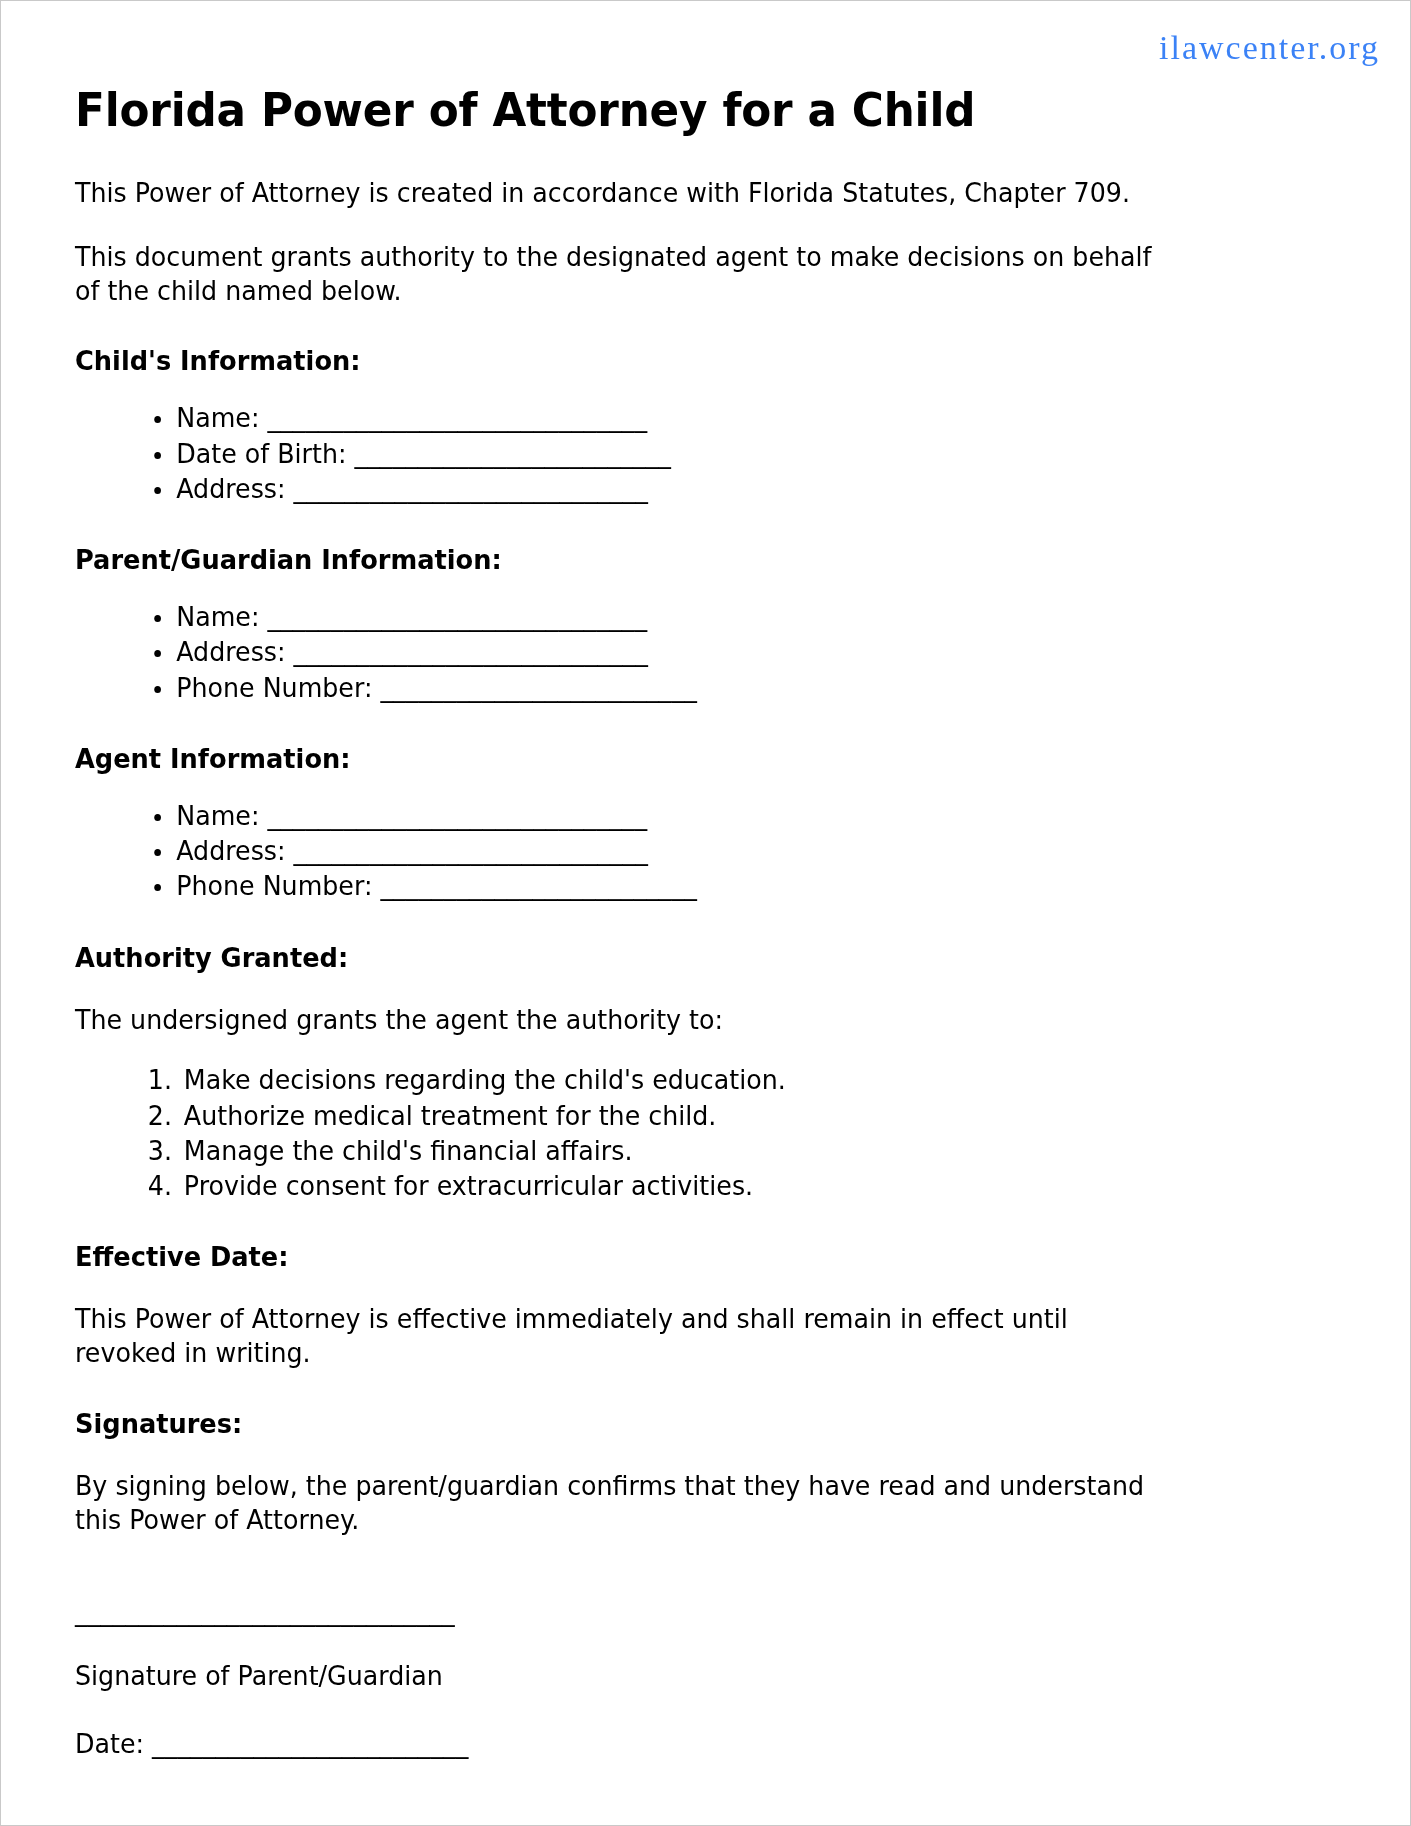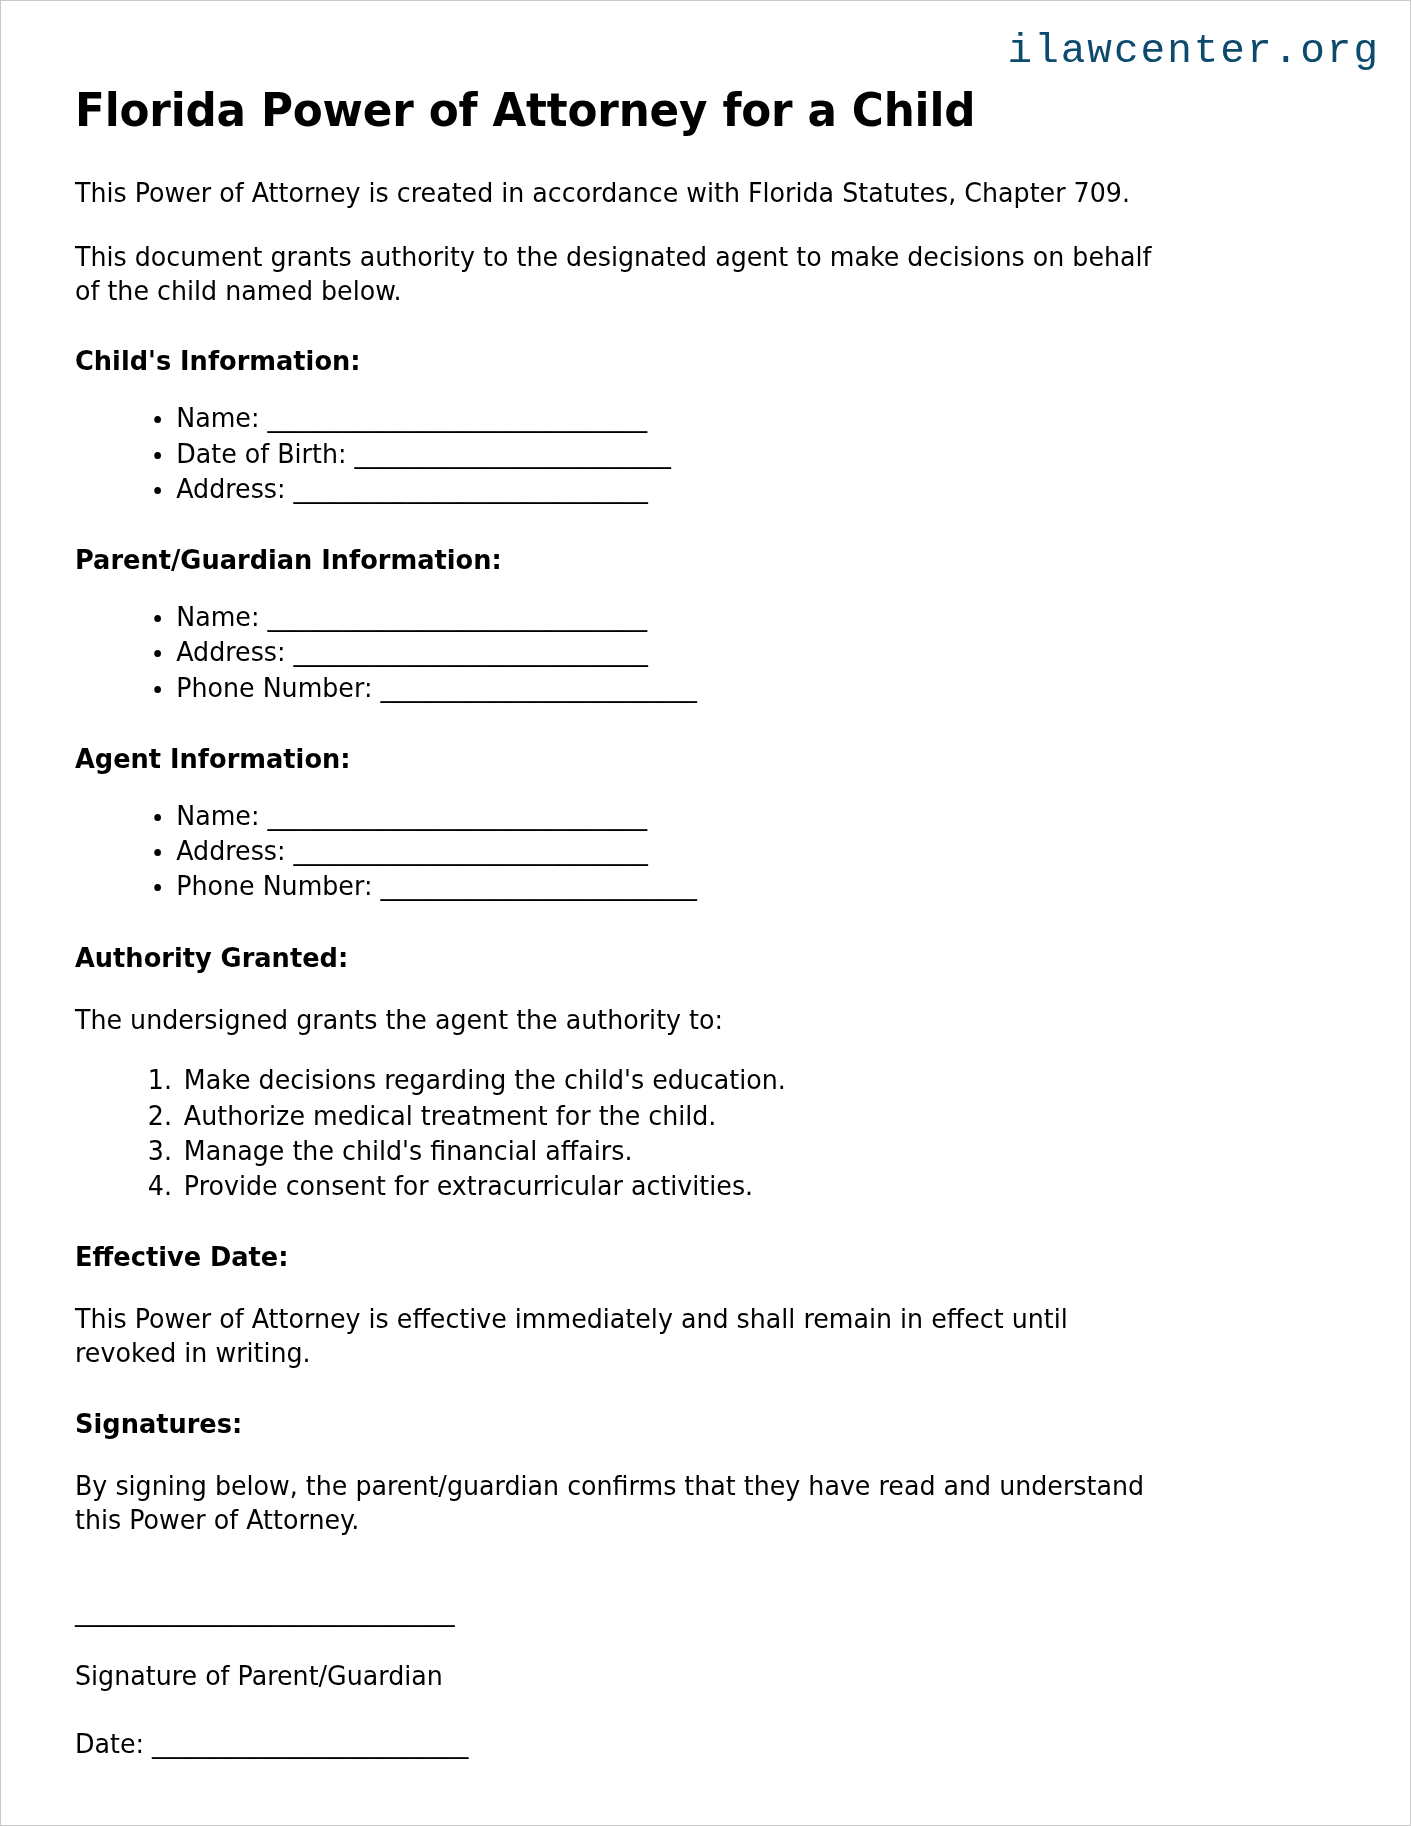--- a/index.html
+++ b/index.html
@@ -29,24 +29,24 @@
   #content {
     position: relative;
     padding: 0 72px 0 74px;
   }
 
   
   #watermark {
     position: absolute;
     top: 30px;
     right: 30px;
-    font-family: Liberation Mono, monospace;
-    font-size: 41px;
+    font-family: Liberation Serif, serif;
+    font-size: 34px;
     letter-spacing: 2px;
-    color: #0c4a6e;
+    color: #3b82f6;
     white-space: nowrap;
     line-height: 1;
   }
 
   
   #doc-title {
     margin: 0;
     padding-top: 84px;
     font-size: 47px;
     font-weight: bold;

